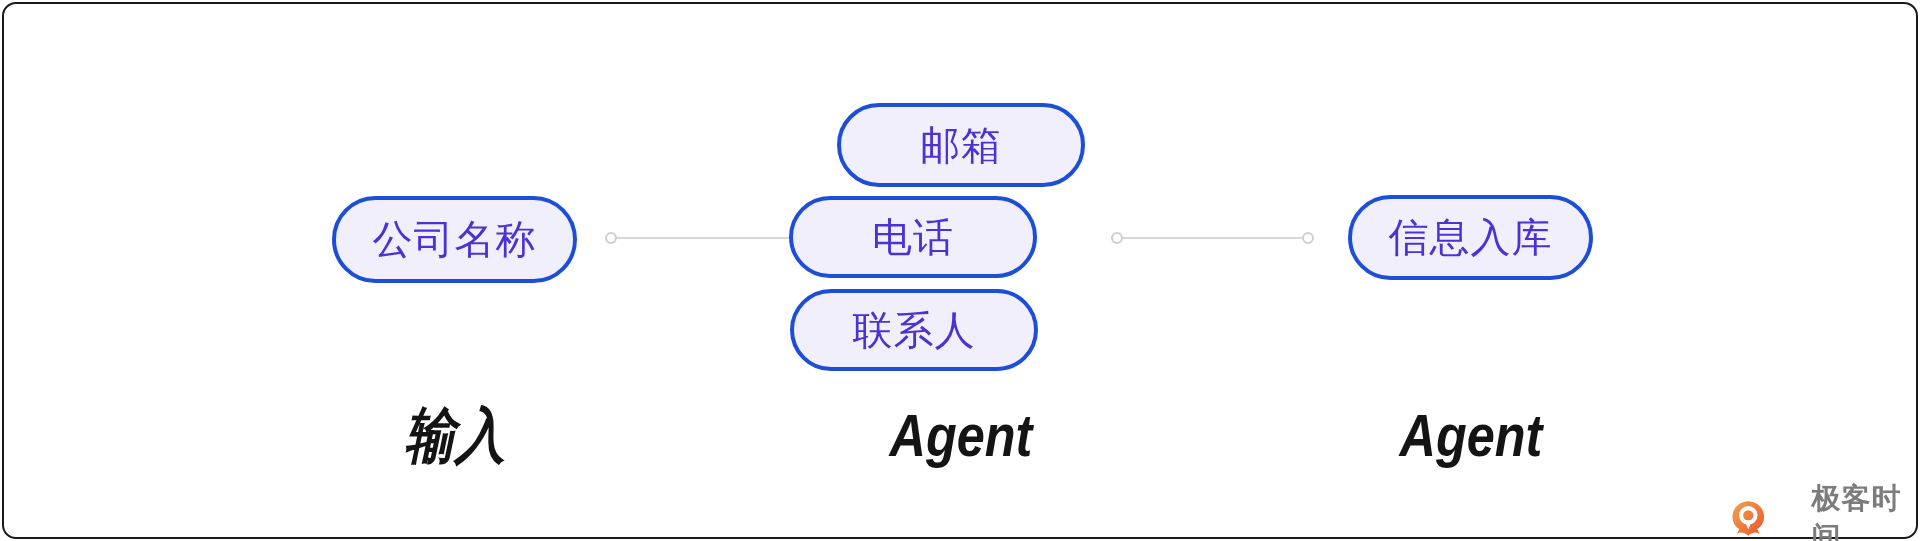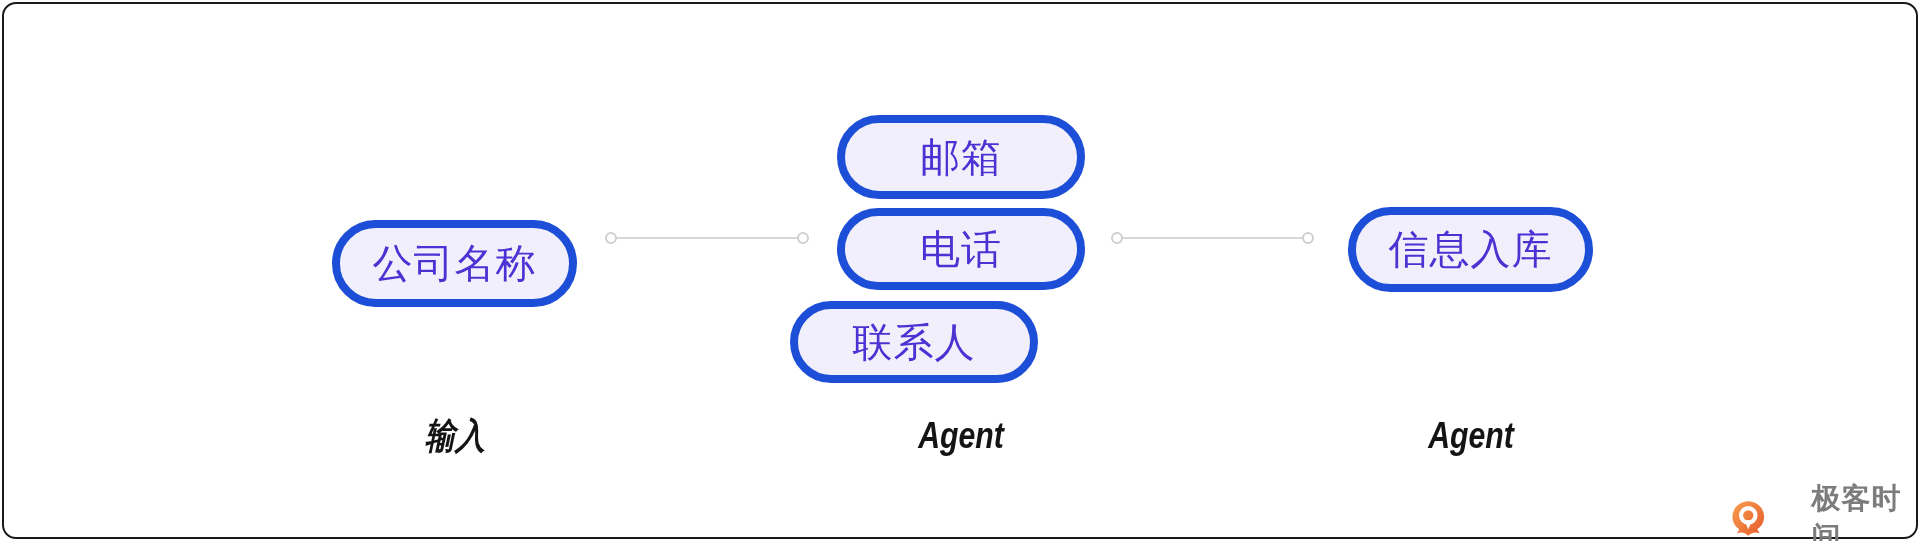--- a/index.html
+++ b/index.html
@@ -6,48 +6,48 @@
   body {
     width: 1920px; height: 541px; position: relative; overflow: hidden;
     font-family: "Liberation Sans", "DejaVu Sans", sans-serif;
   }
   .frame {
     position: absolute; left: 2px; top: 2px; width: 1912px; height: 533px;
     border: 2px solid #1a1a1a; border-radius: 14px; background: #ffffff;
   }
   .node {
     position: absolute; box-sizing: border-box;
-    border: 8px solid #1d4ed8; background: #f1effb; border-radius: 60px;
+    border: 4px solid #1d4ed8; background: #f1effb; border-radius: 60px;
     display: flex; align-items: center; justify-content: center;
-    color: #4e31d3; font-size: 40px; font-weight: 500; letter-spacing: 1px; margin-top: 12px;
+    color: #4e31d3; font-size: 40px; font-weight: 500; letter-spacing: 1px;
   }
-  .node-company { left: 332px; top: 208px; width: 245px; height: 87px; }
+  .node-company { left: 332px; top: 196px; width: 245px; height: 87px; }
   .node-email   { left: 837px; top: 103px; width: 248px; height: 84px; }
-  .node-phone   { left: 837px; top: 196px; width: 248px; height: 82px; }
+  .node-phone   { left: 789px; top: 196px; width: 248px; height: 82px; }
   .node-contact { left: 790px; top: 289px; width: 248px; height: 82px; }
   .node-output  { left: 1348px; top: 195px; width: 245px; height: 85px; text-align: right; }
 
   .connector-line {
     position: absolute; top: 237px; height: 2px; background: #d8d8d8;
   }
   .line-1 { left: 611px; width: 192px; }
   .line-2 { left: 1117px; width: 191px; }
   .connector-dot {
     position: absolute; top: 232px; width: 12px; height: 12px;
     box-sizing: border-box; border: 2px solid #cfcfcf; border-radius: 50%;
     background: #ffffff;
   }
   .dot-1a { left: 605px; }
   .dot-1b { left: 797px; }
   .dot-2a { left: 1111px; }
   .dot-2b { left: 1302px; }
 
   .stage-label {
     position: absolute; top: 402px; text-align: center;
-    color: #141414; font-size: 36px; font-weight: bold; font-style: italic;
+    color: #141414; font-size: 60px; font-weight: bold; font-style: italic;
     line-height: 68px;
   }
   .stage-label > span { display: inline-block; transform: scaleX(0.84); }
   .stage-input  { left: 332px;  width: 245px; }
   .stage-agent1 { left: 837px;  width: 248px; }
   .stage-agent2 { left: 1348px; width: 245px; }
 
   .logo {
     position: absolute; left: 1732px; top: 479px;
     display: flex; align-items: center; gap: 7px;

